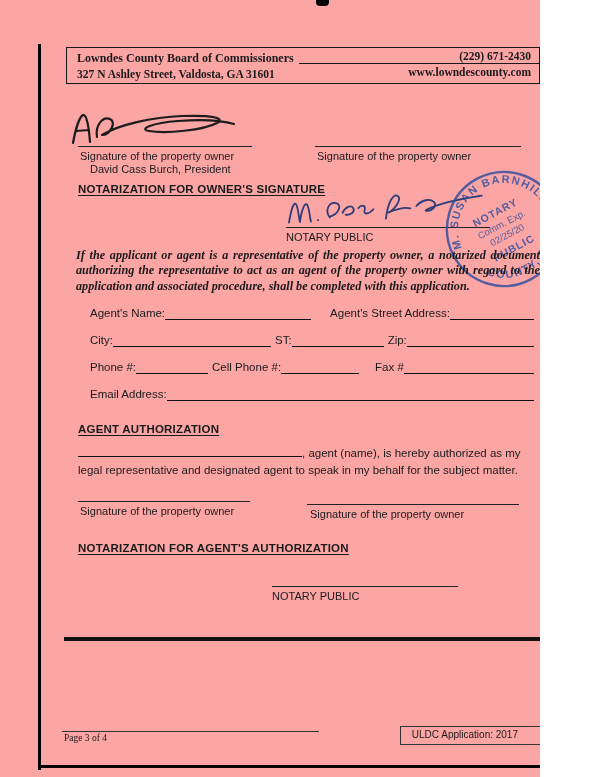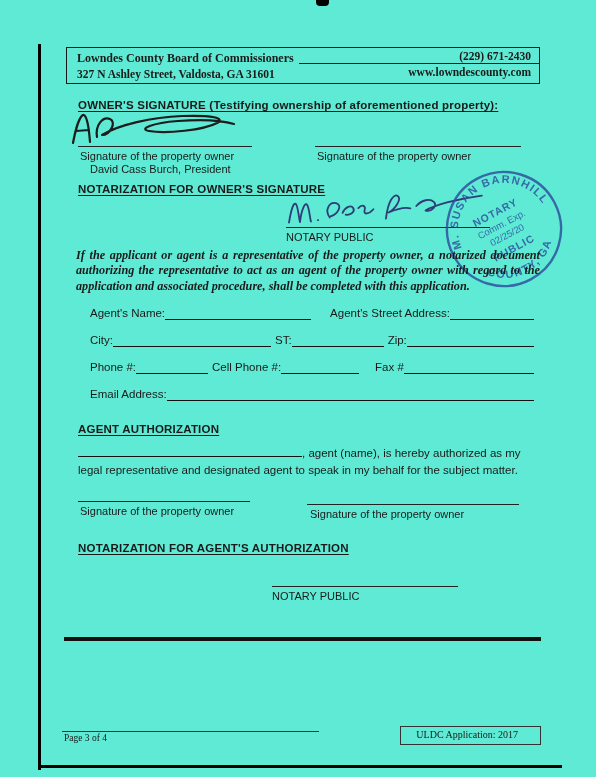--- a/index.html
+++ b/index.html
@@ -1,16 +1,16 @@
 <!DOCTYPE html>
 <html><head>
 <meta charset="utf-8">
 <style>
   html,body{margin:0;padding:0;background:#ffffff;}
-  .page{position:relative;width:596px;height:777px;background:#5eead4;overflow:hidden;
+  .page{position:relative;width:540px;height:777px;background:#fca5a5;overflow:hidden;
         font-family:"Liberation Sans","DejaVu Sans",sans-serif;color:#1a1a1a;}
   
   .edge-left{position:absolute;left:38px;top:44px;width:2.5px;height:726px;background:#000;}
   .edge-bottom{position:absolute;left:38px;top:765px;width:524px;height:2.5px;background:#000;}
   .blob-top{position:absolute;left:316px;top:0;width:13px;height:6px;background:#000;border-radius:0 0 4px 4px;}
   
   .header-box{position:absolute;left:66px;top:47px;width:474px;height:37px;border:1.5px solid #1a1a1a;
               display:flex;box-sizing:border-box;font-family:"Liberation Serif","DejaVu Serif",serif;}
   .hleft{flex:1;padding:3px 0 0 10px;}
   .org{font-weight:bold;font-size:12px;line-height:1.3;}
@@ -36,21 +36,21 @@
   .bl{border-bottom:1.3px solid #111;height:13px;}
   .ml2{margin-left:19px}.ml4{margin-left:4px}.ml8{margin-left:16px}
   
   .statement{position:absolute;left:78px;top:444px;width:452px;font-size:11.5px;line-height:1.5;}
   .blank-inline{display:inline-block;width:224px;height:12px;border-bottom:1.3px solid #111;}
   .thick-rule{position:absolute;left:64px;top:637px;width:477px;height:3.5px;background:#111;}
   
   .footer-line{position:absolute;left:62px;top:731px;width:257px;border-top:1.3px solid #333;}
   .footer-page{position:absolute;left:64px;top:733px;font-family:"Liberation Serif","DejaVu Serif",serif;font-size:9.5px;}
   .footer-box{position:absolute;left:400px;top:726px;width:141px;height:19px;border:1.2px solid #333;
-              box-sizing:border-box;font-family:Liberation Serif, serif;font-size:10px;
+              box-sizing:border-box;font-family:Liberation Sans, sans-serif;font-size:10px;
               line-height:16px;text-align:right;padding-right:22px;}
   
   .sig{position:absolute;}
   .sig path{fill:none;stroke:currentColor;stroke-linecap:round;stroke-linejoin:round;}
   
   .stamp{position:absolute;left:441px;top:166px;width:126px;height:126px;}
   .stamp text{fill:currentColor;font-family:"Liberation Sans","DejaVu Sans",sans-serif;}
   .st-arc{font-size:11px;font-weight:bold;letter-spacing:1.5px;}
   .st-c{font-size:9.5px;}
   .st-b{font-size:10.5px;font-weight:bold;letter-spacing:1px;}
@@ -68,21 +68,20 @@
     <div class="hleft">
       <div class="org">Lowndes County Board of Commissioners</div>
       <div class="addr">327 N Ashley Street, Valdosta, GA  31601</div>
     </div>
     <div class="hright">
       <div class="phone">(229) 671-2430</div>
       <div class="site">www.lowndescounty.com</div>
     </div>
   </div>
 
-  <div class="h" style="left:78px;top:99px;">OWNER'S SIGNATURE (Testifying ownership of aforementioned property):</div>
 
   <svg class="sig" style="left:66px;top:108px;" width="175" height="42" viewBox="0 0 175 42" color="#1c1c1c">
     <path stroke-width="2.2" d="M7,35 C9,24 13,9 17,7 C21,6 23,21 24,34 M10,23 L23,22
       M31,29 C29,17 37,8 44,11 C51,14 44,27 36,27 C52,17 86,9 116,8 C146,7 160,10 151,15
       C138,22 100,26 83,23 C72,21 86,15 112,13 C138,11 158,13 168,16"></path>
   </svg>
 
   <div class="sline" style="left:78px;top:146px;width:174px;"></div>
   <div class="sline" style="left:315px;top:146px;width:206px;"></div>
   <div class="cap" style="left:80px;top:150px;">Signature of the property owner</div>

